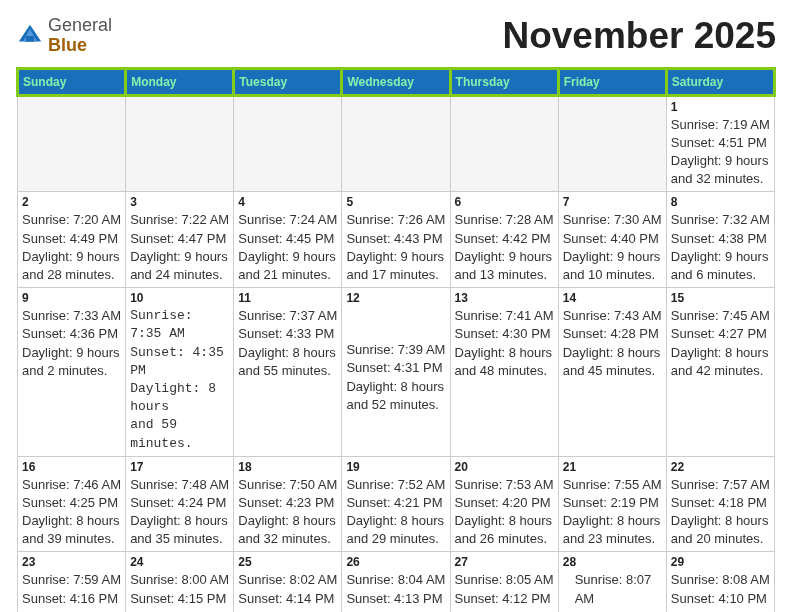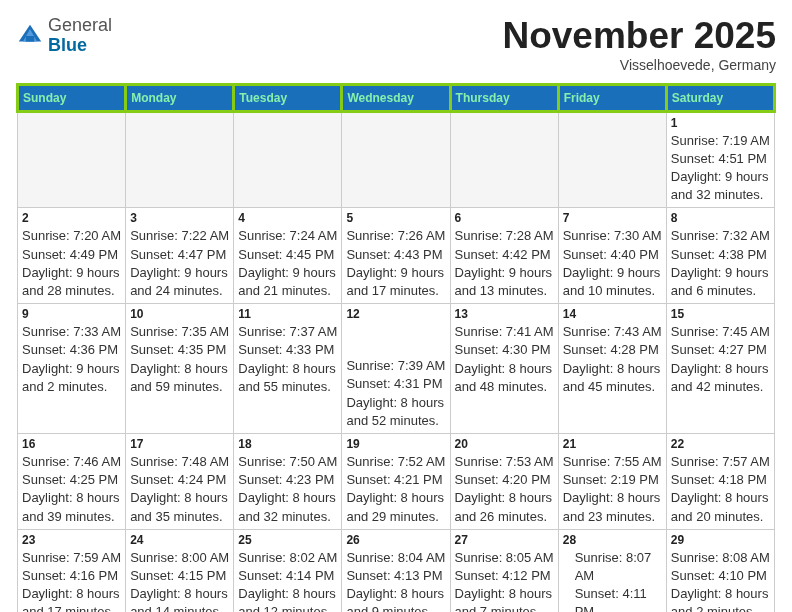--- a/index.html
+++ b/index.html
@@ -28,21 +28,21 @@
     }
     .logo-text {
       font-size: 18px;
       line-height: 1.1;
     }
     .logo-general {
       color: #555;
       font-weight: normal;
     }
     .logo-blue {
-      color: #0369a1;
+      color: #a16207;
       font-weight: bold;
     }
     .logo-icon {
       width: 28px;
       height: 28px;
     }
     .title-block {
       text-align: right;
     }
     .month-title {
@@ -108,21 +108,20 @@
         <polygon points="20,10 30,28 10,28" fill="#5599dd"></polygon>
         <rect x="14" y="20" width="12" height="8" fill="#1a6fbb"></rect>
       </svg>
       <div class="logo-text">
         <span class="logo-general">General</span><br>
         <span class="logo-blue">Blue</span>
       </div>
     </div>
     <div class="title-block">
       <div class="month-title">November 2025</div>
-      <div class="subtitle">Visselhoevede, Germany</div>
     </div>
   </div>
 
   <table class="calendar">
     <thead>
       <tr>
         <th>Sunday</th>
         <th>Monday</th>
         <th>Tuesday</th>
         <th>Wednesday</th>
@@ -201,21 +200,21 @@
         <tr>
           <td>
             <span class="day-number">9</span>
             <div class="day-info" style="white-space: pre-line;">Sunrise: 7:33 AM
 Sunset: 4:36 PM
 Daylight: 9 hours
 and 2 minutes.</div>
           </td>
           <td>
             <span class="day-number">10</span>
-            <div class="day-info" style="white-space: pre-line;">Sunrise: 7:35 AM
+            <div class="day-info" style="white-space: pre-line; font-family: Liberation Mono, monospace;">Sunrise: 7:35 AM
 Sunset: 4:35 PM
 Daylight: 8 hours
 and 59 minutes.</div>
           </td>
           <td>
             <span class="day-number">11</span>
             <div class="day-info" style="white-space: pre-line;">Sunrise: 7:37 AM
 Sunset: 4:33 PM
 Daylight: 8 hours
 and 55 minutes.</div>

